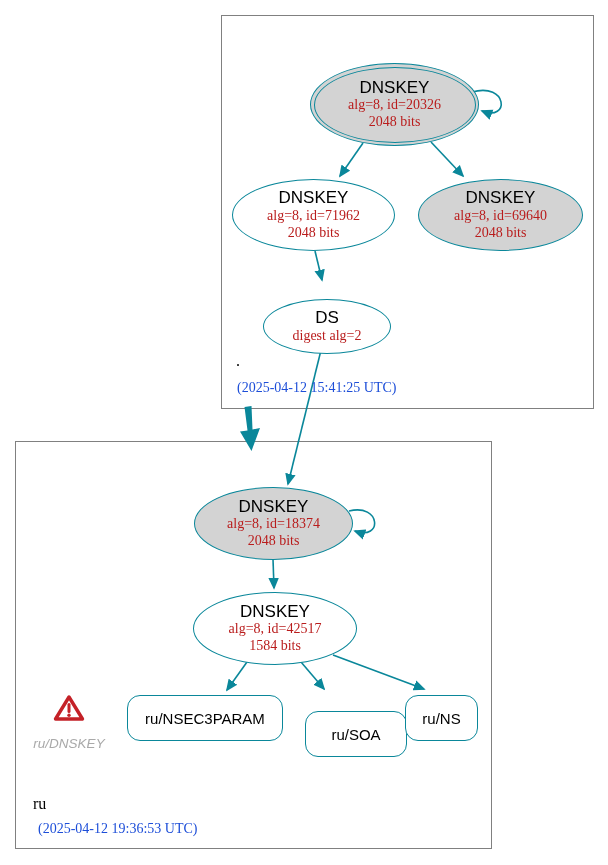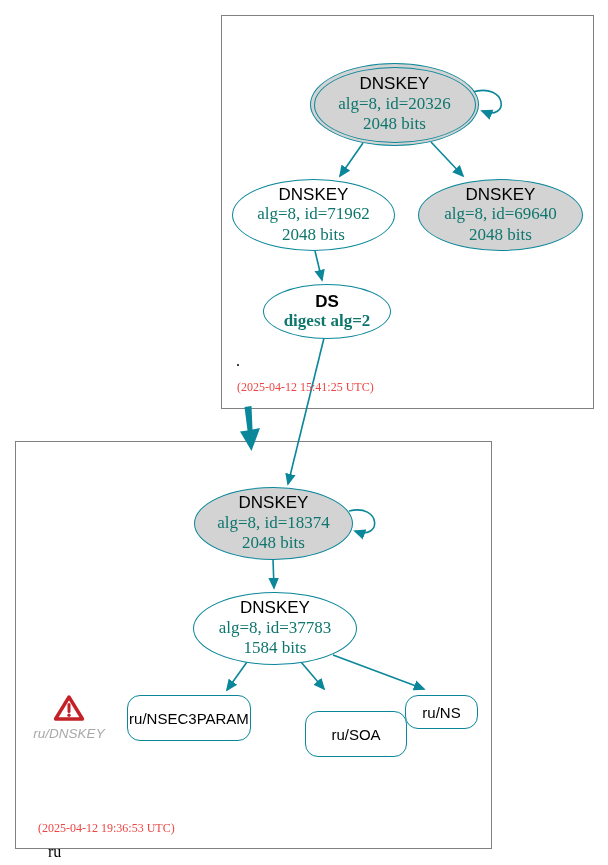--- a/index.html
+++ b/index.html
@@ -19,29 +19,29 @@
   .ellipse{position:absolute;border:1.6px solid var(--teal);border-radius:50%;
            background:var(--node-fill);display:flex;flex-direction:column;align-items:center;
            justify-content:center;text-align:center;box-sizing:border-box;}
   .ellipse.ksk{background:var(--ksk-fill);}
   .ellipse-outer{position:absolute;border:1.6px solid var(--teal);border-radius:50%;
            padding:2.5px;box-sizing:border-box;background:var(--ksk-fill);z-index:3;}
   .ellipse-outer .ellipse-in{width:100%;height:100%;border:1.6px solid var(--teal);
            border-radius:50%;background:var(--ksk-fill);display:flex;flex-direction:column;
            align-items:center;justify-content:center;text-align:center;box-sizing:border-box;}
   .node-type{font-family:"Liberation Sans",sans-serif;font-size:17px;color:#000;line-height:1.15;}
-  .node-detail{font-family:"Liberation Serif",serif;font-size:17px;color:#0f766e;line-height:1.2;text-align:center;}
+  .node-detail{font-family:"Liberation Serif",serif;font-size:14px;color:#b91c1c;line-height:1.2;text-align:center;}
   .leaf{position:absolute;border:1.6px solid var(--teal);border-radius:13px;background:#fff;
         display:flex;align-items:center;justify-content:center;box-sizing:border-box;
         font-family:"Liberation Sans",sans-serif;font-size:15px;color:#000;z-index:3;}
   .zone-label{position:absolute;font-family:"Liberation Serif",serif;font-size:16px;color:#000;z-index:3;}
-  .zone-ts{position:absolute;font-family:"Liberation Serif",serif;font-size:12px;color:#ef4444;z-index:3;}
+  .zone-ts{position:absolute;font-family:"Liberation Serif",serif;font-size:14px;color:#1d4ed8;z-index:3;}
   .warn-wrap{position:absolute;left:26px;top:694px;width:86px;z-index:3;text-align:center;}
   .warn-label{font-family:"Liberation Sans",sans-serif;font-style:italic;font-size:13.5px;
-        color:var(--warn-text);margin-top:0;}
+        color:var(--warn-text);margin-top:10px;}
 </style>
 </head>
 <body>
 
 <div class="stage">
 
   <div class="zone-box" style="left:221px;top:15px;width:371px;height:392px;"></div>
   <div class="zone-box" style="left:15px;top:441px;width:475px;height:406px;"></div>
 
   <svg class="edges" width="608" height="865" viewBox="0 0 608 865" xmlns="http://www.w3.org/2000/svg">
@@ -85,55 +85,55 @@
     <div class="node-detail">alg=8, id=71962</div>
     <div class="node-detail">2048 bits</div>
   </div>
 
   <div class="ellipse ksk node" style="left:418px;top:179px;width:165px;height:72px;">
     <div class="node-type">DNSKEY</div>
     <div class="node-detail">alg=8, id=69640</div>
     <div class="node-detail">2048 bits</div>
   </div>
 
-  <div class="ellipse node" style="left:263px;top:284px;width:128px;height:55px;font-weight:bold;">
+  <div class="ellipse node" style="left:263px;top:299px;width:128px;height:55px;">
     <div class="node-type">DS</div>
     <div class="node-detail">digest alg=2</div>
   </div>
 
   <div class="zone-label" style="left:236px;top:352px;">.</div>
   <div class="zone-ts" style="left:237px;top:380px;">(2025-04-12 15:41:25 UTC)</div>
 
   <div class="ellipse ksk node" style="left:194px;top:487px;width:159px;height:73px;">
     <div class="node-type">DNSKEY</div>
     <div class="node-detail">alg=8, id=18374</div>
     <div class="node-detail">2048 bits</div>
   </div>
 
   <div class="ellipse node" style="left:193px;top:592px;width:164px;height:73px;">
     <div class="node-type">DNSKEY</div>
-    <div class="node-detail">alg=8, id=37783</div>
+    <div class="node-detail">alg=8, id=42517</div>
     <div class="node-detail">1584 bits</div>
   </div>
 
-  <div class="leaf" style="left:127px;top:695px;width:124px;height:46px;">
+  <div class="leaf" style="left:127px;top:695px;width:156px;height:46px;">
     <span>ru/NSEC3PARAM</span>
   </div>
   <div class="leaf" style="left:305px;top:711px;width:102px;height:46px;">
     <span>ru/SOA</span>
   </div>
-  <div class="leaf" style="left:405px;top:695px;width:73px;height:34px;">
+  <div class="leaf" style="left:405px;top:695px;width:73px;height:46px;">
     <span>ru/NS</span>
   </div>
 
   <div class="warn-wrap">
     <svg width="32" height="28" viewBox="0 0 32 28">
       <path d="M16,3 L29.5,25 L2.5,25 Z" fill="#ffffff" stroke="#c42127" stroke-width="3.4" stroke-linejoin="round"></path>
       <path d="M16,10.5 L16,17.5" stroke="#c42127" stroke-width="3" stroke-linecap="round"></path>
       <circle cx="16" cy="21.3" r="1.7" fill="#c42127"></circle>
     </svg>
     <div class="warn-label">ru/DNSKEY</div>
   </div>
 
-  <div class="zone-label" style="left:48px;top:795px;margin-top:48px;">ru</div>
+  <div class="zone-label" style="left:33px;top:795px;">ru</div>
   <div class="zone-ts" style="left:38px;top:821px;">(2025-04-12 19:36:53 UTC)</div>
 
 </div>
 
 </body></html>

